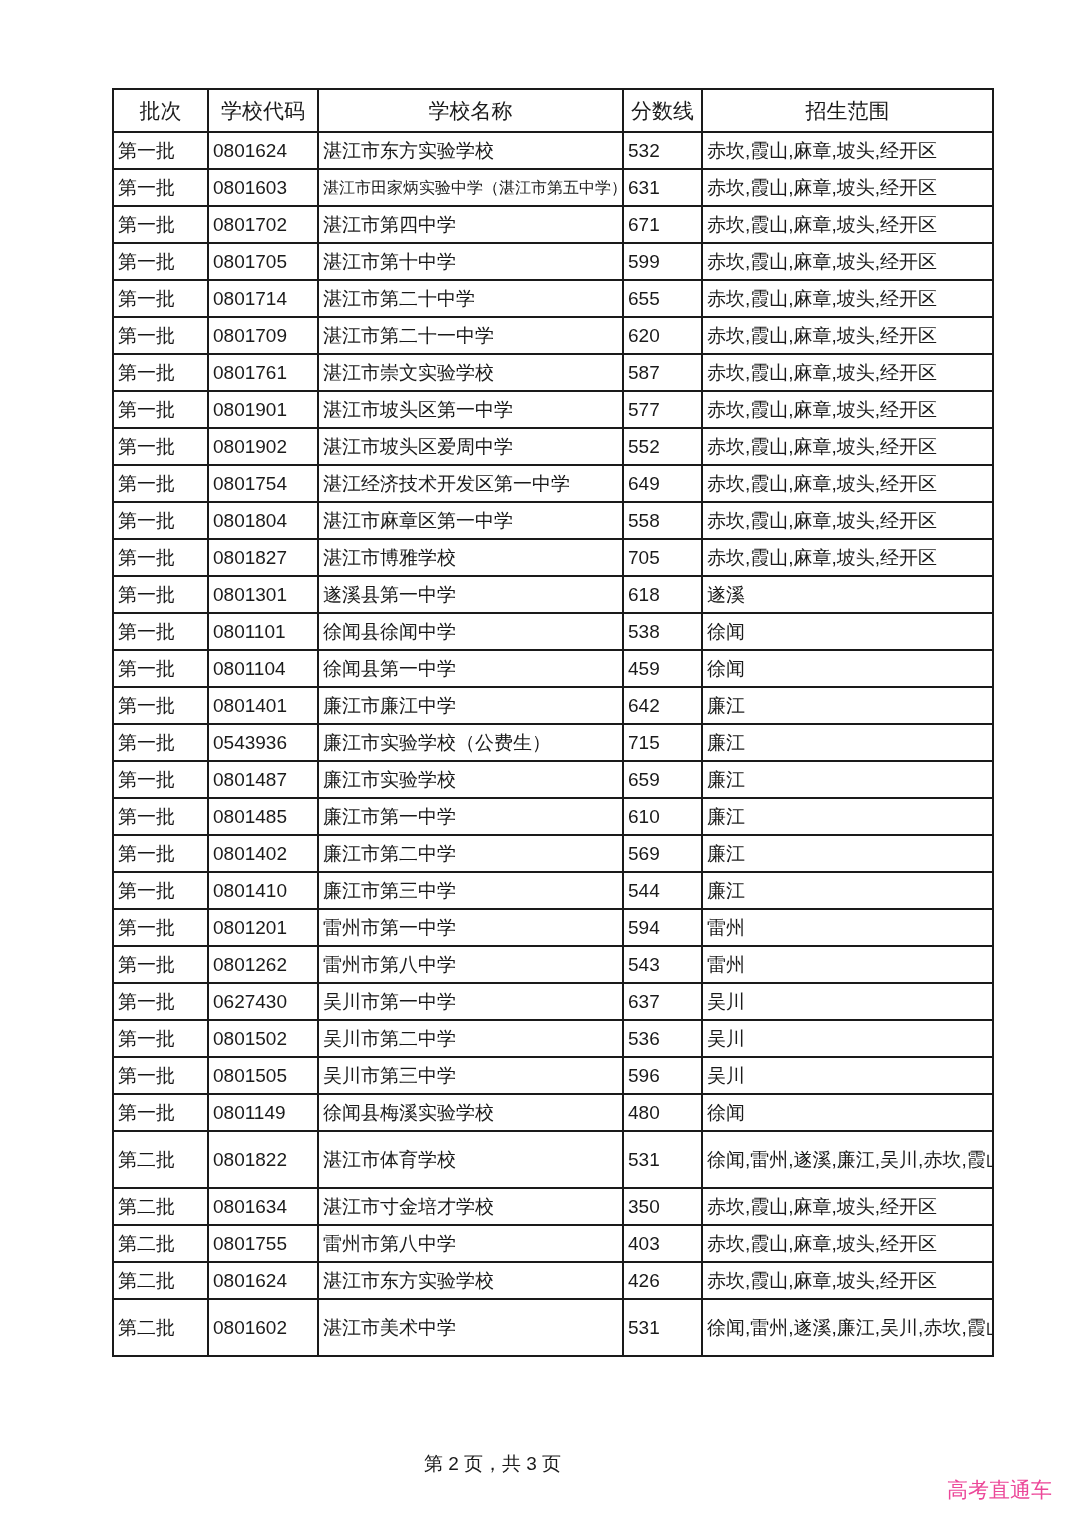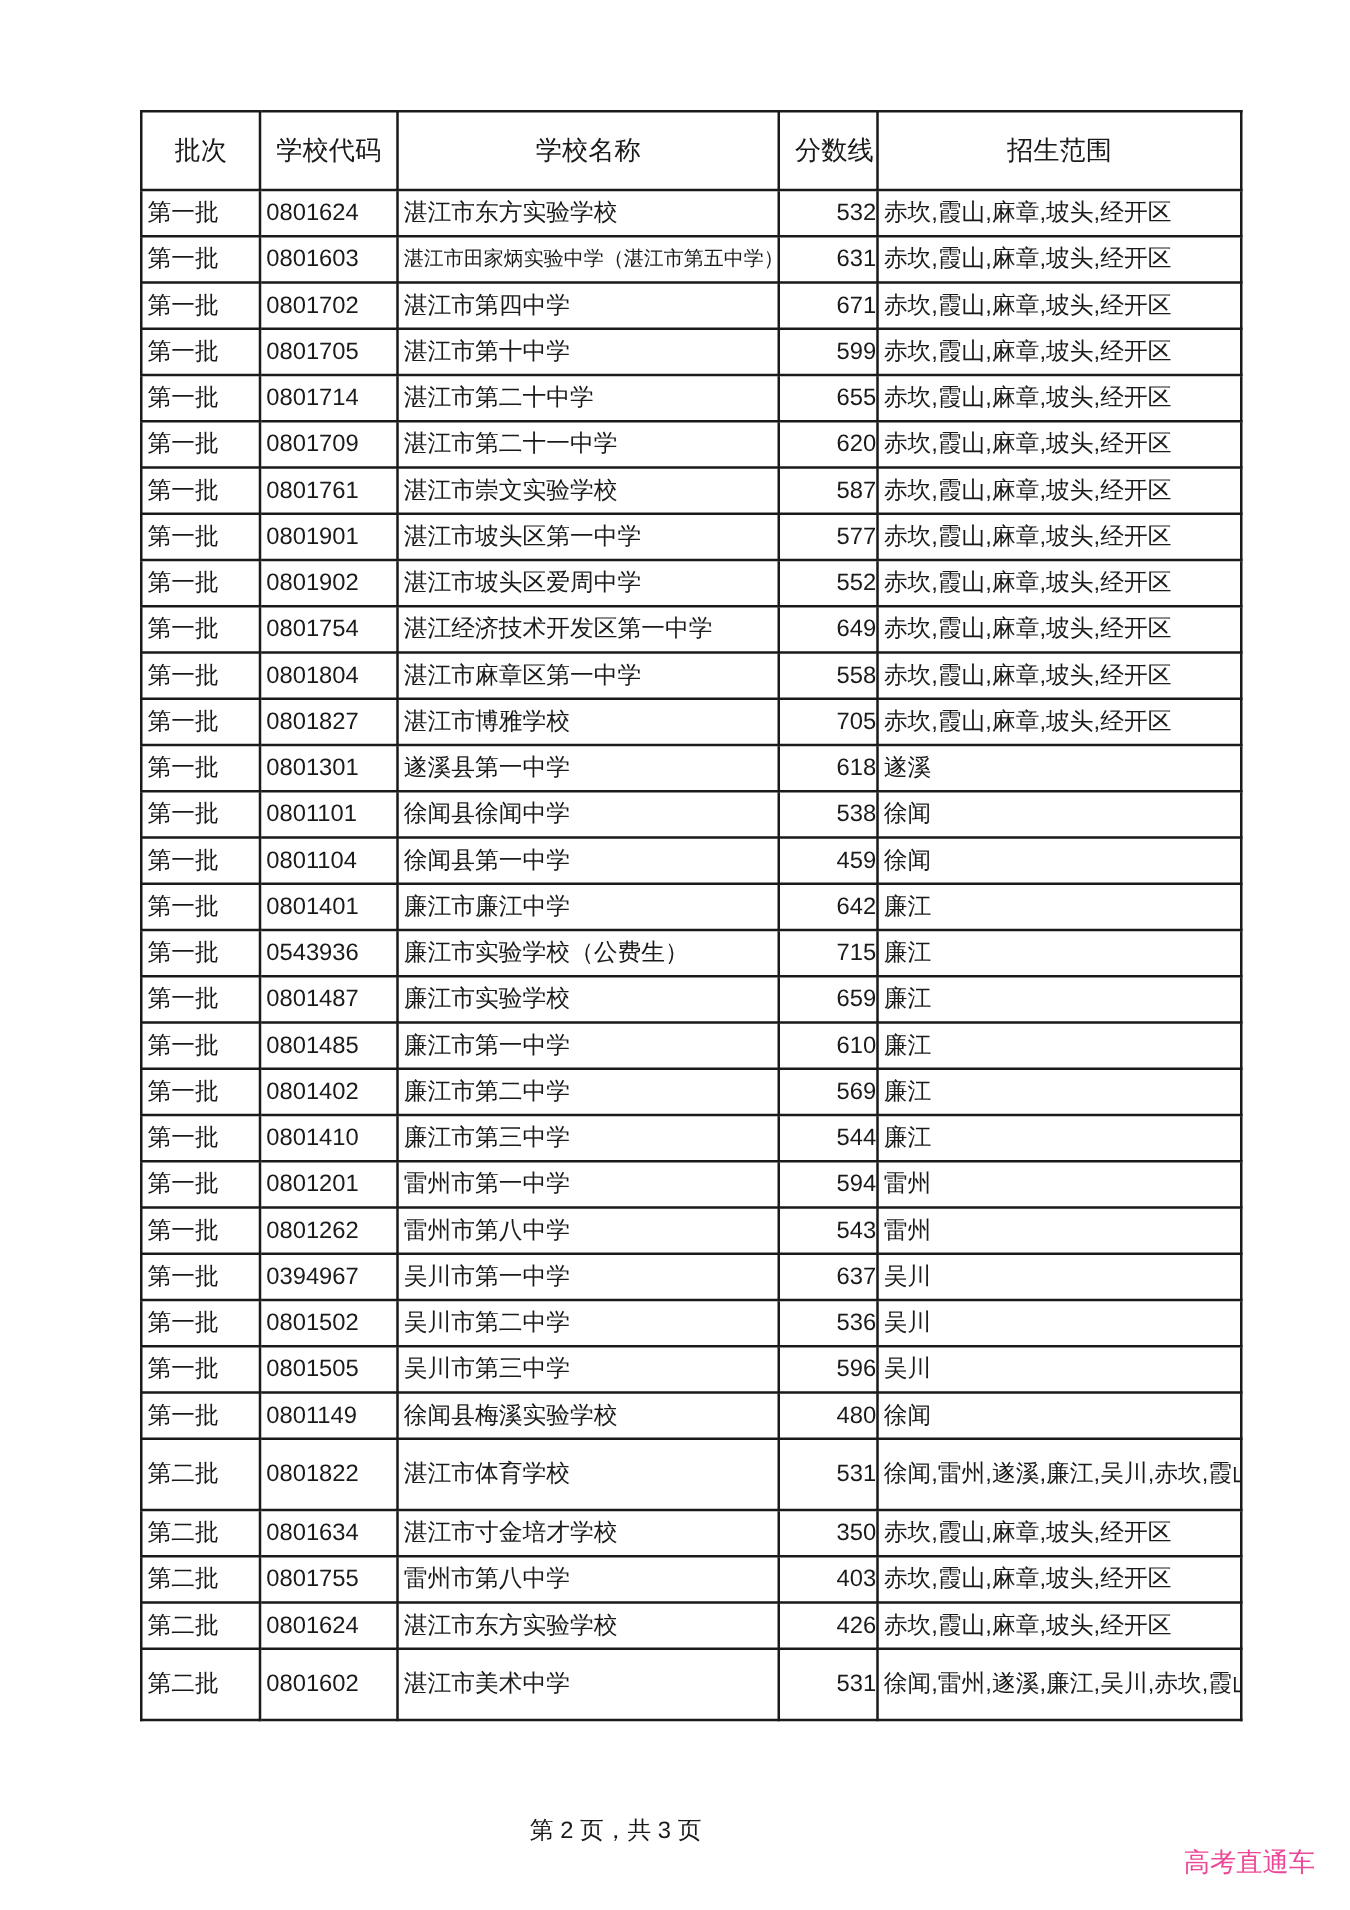--- a/index.html
+++ b/index.html
@@ -3,24 +3,24 @@
   <meta charset="utf-8">
   <style>
     html, body { margin: 0; padding: 0; background: #ffffff; }
     body { width: 1080px; height: 1528px; position: relative; overflow: hidden;
            font-family: "Liberation Sans", "DejaVu Sans", sans-serif; color: #1a1a1a; }
     .page { position: absolute; left: 0; top: 0; width: 1080px; height: 1528px; }
     table.grid { position: absolute; left: 112px; top: 88px; width: 880px;
                  border-collapse: collapse; table-layout: fixed; }
     table.grid th, table.grid td { border: 2px solid #1a1a1a; padding: 0 0 0 4px;
                  font-size: 19px; line-height: 20px; white-space: nowrap; overflow: hidden; }
-    table.grid th { height: 37px; font-weight: normal; font-size: 21px; text-align: center; padding: 12px; margin-left: 16px; }
+    table.grid th { height: 37px; font-weight: normal; font-size: 21px; text-align: center; padding: 2px; margin-left: 16px; }
     table.grid td { height: 35px; }
     table.grid tr.tall td { height: 55px; }
-    td.score { text-align: right; padding-right: 22px; }
+    td.score { text-align: left; padding-right: 22px; }
     td.range { white-space: normal; line-height: 22px; }
     td.name.small { font-size: 16px; margin-top: 48px; }
     col.c1 { width: 95px; } col.c2 { width: 110px; } col.c3 { width: 305px; }
     col.c4 { width: 79px; } col.c5 { width: 291px; }
     .footer { position: absolute; top: 1451px; left: 0; width: 961px; text-align: center;
               font-size: 19px; color: #1a1a1a; padding-left: 24px; box-sizing: border-box; }
     .watermark { position: absolute; top: 1476px; right: 28px; font-size: 21px; color: #ec4899; }
   </style>
 </head>
 <body>
@@ -200,21 +200,21 @@
         </tr>
         <tr>
           <td>第一批</td>
           <td>0801262</td>
           <td class="name">雷州市第八中学</td>
           <td class="score">543</td>
           <td class="range">雷州</td>
         </tr>
         <tr>
           <td>第一批</td>
-          <td>0394967</td>
+          <td>0627430</td>
           <td class="name">吴川市第一中学</td>
           <td class="score">637</td>
           <td class="range">吴川</td>
         </tr>
         <tr>
           <td>第一批</td>
           <td>0801502</td>
           <td class="name">吴川市第二中学</td>
           <td class="score">536</td>
           <td class="range">吴川</td>

